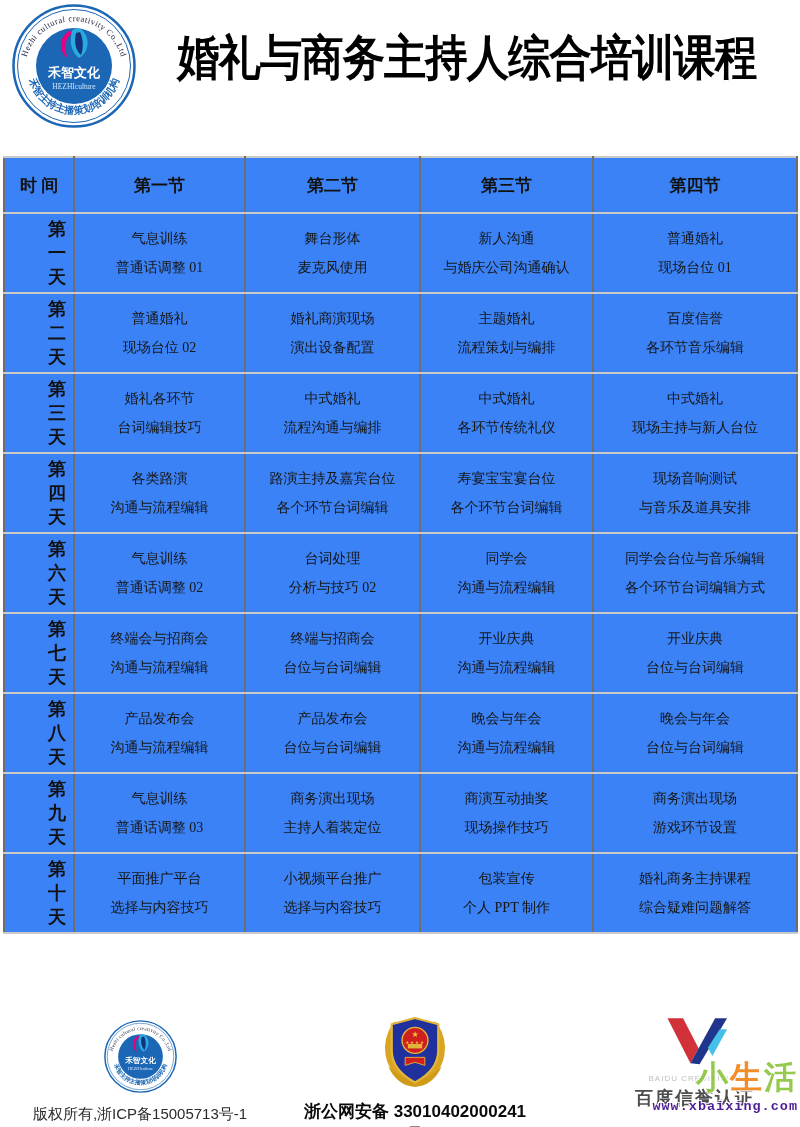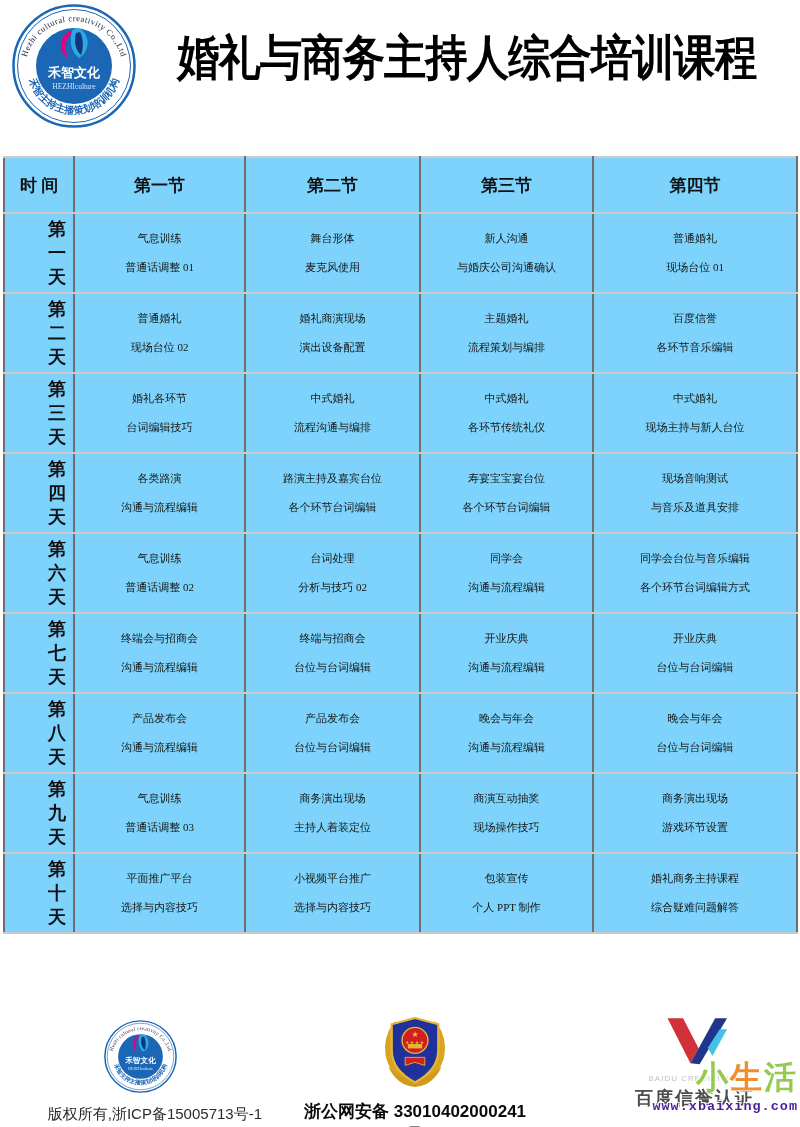--- a/index.html
+++ b/index.html
@@ -14,32 +14,32 @@
     transform:scaleX(0.88); transform-origin:center; white-space:nowrap; }
 
   
   table.schedule { position:absolute; left:3px; top:156px; width:793px;
     border-collapse:collapse; table-layout:fixed; }
   col.c0 { width:70px; } col.c1 { width:171px; } col.c2 { width:175px; }
   col.c3 { width:173px; } col.c4 { width:204px; }
   table.schedule th, table.schedule td {
     border-top:2px solid #cacaca; border-bottom:2px solid #cacaca;
     border-left:2px solid #6e6e6e; border-right:2px solid #6e6e6e;
-    text-align:center; vertical-align:middle; background:#7dd3fc;margin-left:36px; }
+    text-align:center; vertical-align:middle; background:#3b82f6;margin-left:36px; }
   thead tr { height:56px; }
   tbody tr { height:80px; }
   thead th { font-size:17px; font-weight:bold; color:#111; }
   tbody th { font-size:18px; font-weight:bold; color:#111;padding-left:36px; }
-  tbody td { font-size:11px; font-weight:normal; color:#161616;
+  tbody td { font-size:14px; font-weight:normal; color:#161616;
     line-height:29px; white-space:pre-line; }
 
   
   .f-left { position:absolute; left:18px; top:1020px; width:244px; text-align:center; }
   .f-left .icp { margin-top:8px; font-size:15px; color:#2b2b2b;
-    font-family:"Liberation Sans","DejaVu Sans",sans-serif;text-align:right; }
+    font-family:"Liberation Sans","DejaVu Sans",sans-serif; }
   .f-center { position:absolute; left:298px; top:1012px; width:234px; text-align:center; }
   .f-center .police-text { margin-top:4px; font-size:17px; font-weight:bold; color:#0a0a0a;
     font-family:"Liberation Sans","DejaVu Sans",sans-serif; }
   .f-right { position:absolute; left:602px; top:1018px; width:186px; text-align:center;
     font-family:"Liberation Sans","DejaVu Sans",sans-serif; }
   .f-right .bd1 { font-size:17px; color:#a2a2a2; letter-spacing:3px; margin-top:2px; }
   .f-right .bd2 { font-size:8px; color:#c0c0c0; letter-spacing:1px; }
   .f-right .bd3 { font-size:18px; font-weight:bold; color:#4d4d4d; letter-spacing:2px; margin-top:3px; }
 
   

